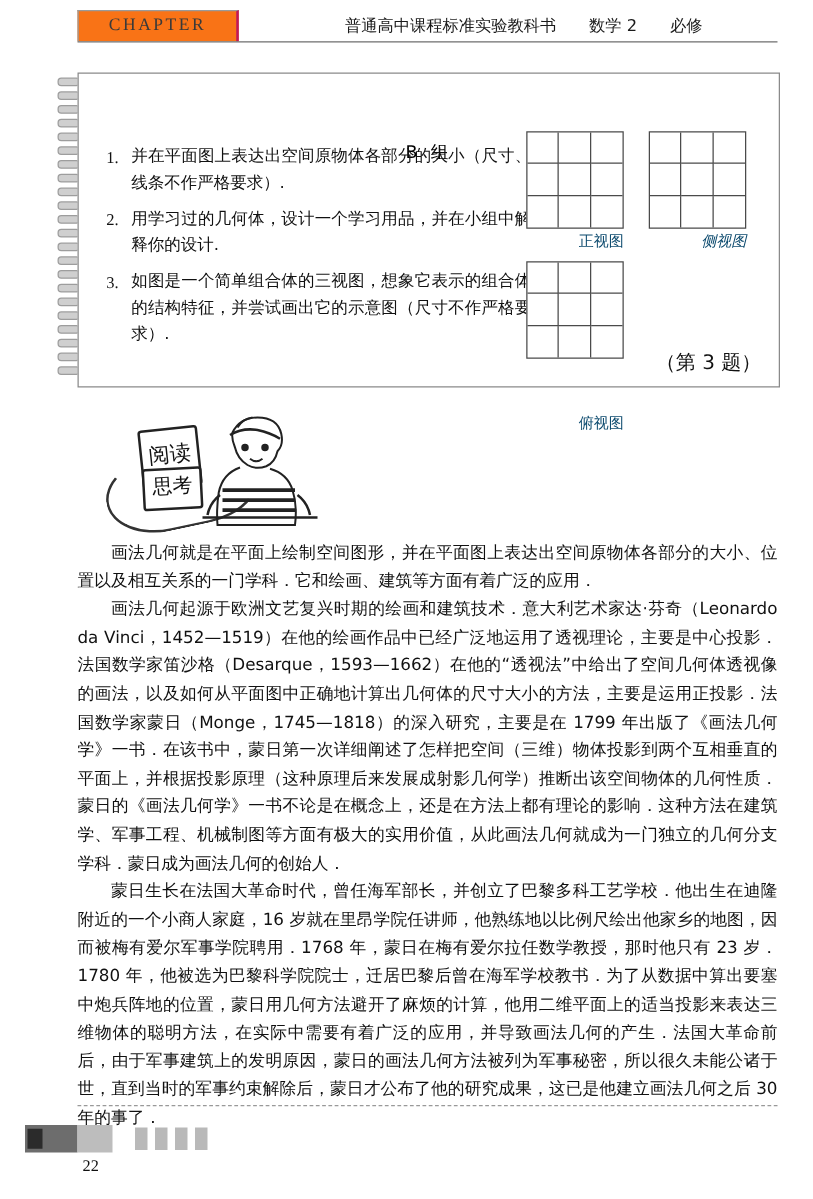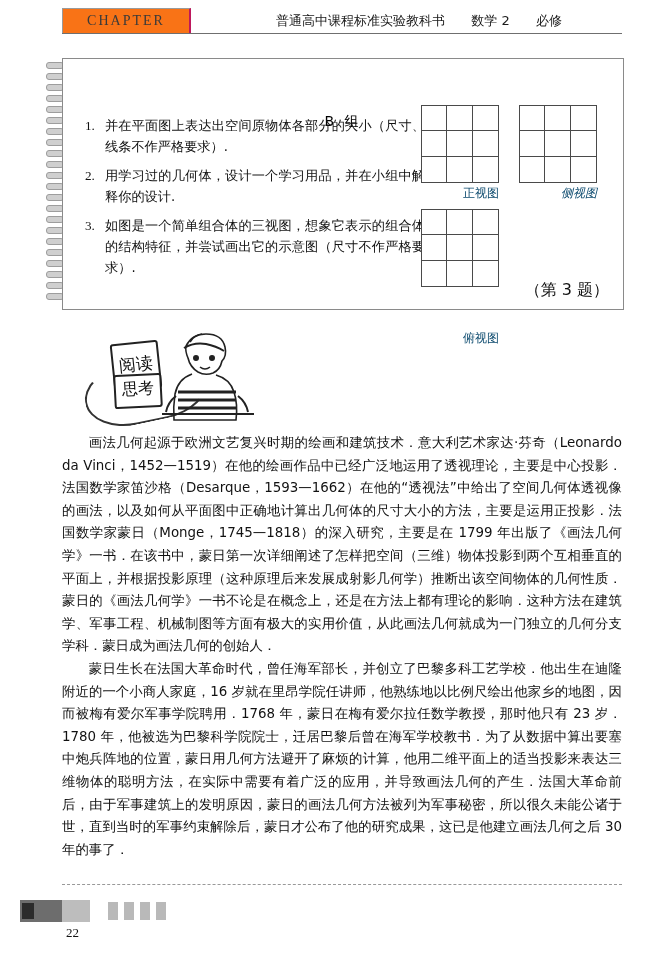--- a/index.html
+++ b/index.html
@@ -277,20 +277,21 @@
         <path d="M24 78 h58" stroke-width="3"></path>
         <path d="M22 66 q-8 6 -10 16" stroke-width="2"></path>
         <path d="M84 66 q8 6 10 16" stroke-width="2"></path>
         <path d="M8 84 h92" stroke-width="2"></path>
       </g>
     </svg>
   </div>
 
 
   <div class="body-text">
+    <p>画法几何就是在平面上绘制空间图形，并在平面图上表达出空间原物体各部分的大小、位置以及相互关系的一门学科．它和绘画、建筑等方面有着广泛的应用．</p>
     <p>画法几何起源于欧洲文艺复兴时期的绘画和建筑技术．意大利艺术家达·芬奇（Leonardo da Vinci，1452—1519）在他的绘画作品中已经广泛地运用了透视理论，主要是中心投影．法国数学家笛沙格（Desarque，1593—1662）在他的“透视法”中给出了空间几何体透视像的画法，以及如何从平面图中正确地计算出几何体的尺寸大小的方法，主要是运用正投影．法国数学家蒙日（Monge，1745—1818）的深入研究，主要是在 1799 年出版了《画法几何学》一书．在该书中，蒙日第一次详细阐述了怎样把空间（三维）物体投影到两个互相垂直的平面上，并根据投影原理（这种原理后来发展成射影几何学）推断出该空间物体的几何性质．蒙日的《画法几何学》一书不论是在概念上，还是在方法上都有理论的影响．这种方法在建筑学、军事工程、机械制图等方面有极大的实用价值，从此画法几何就成为一门独立的几何分支学科．蒙日成为画法几何的创始人．</p>
     <p>蒙日生长在法国大革命时代，曾任海军部长，并创立了巴黎多科工艺学校．他出生在迪隆附近的一个小商人家庭，16 岁就在里昂学院任讲师，他熟练地以比例尺绘出他家乡的地图，因而被梅有爱尔军事学院聘用．1768 年，蒙日在梅有爱尔拉任数学教授，那时他只有 23 岁．1780 年，他被选为巴黎科学院院士，迁居巴黎后曾在海军学校教书．为了从数据中算出要塞中炮兵阵地的位置，蒙日用几何方法避开了麻烦的计算，他用二维平面上的适当投影来表达三维物体的聪明方法，在实际中需要有着广泛的应用，并导致画法几何的产生．法国大革命前后，由于军事建筑上的发明原因，蒙日的画法几何方法被列为军事秘密，所以很久未能公诸于世，直到当时的军事约束解除后，蒙日才公布了他的研究成果，这已是他建立画法几何之后 30 年的事了．</p>
   </div>
 
   <div class="foot-rule"></div>
   <div class="foot-block"></div>
   <div class="foot-block2"></div>
   <div class="foot-bar"></div>
   <div class="page-num">22</div>
   <div class="foot-dots" id="footdots">

